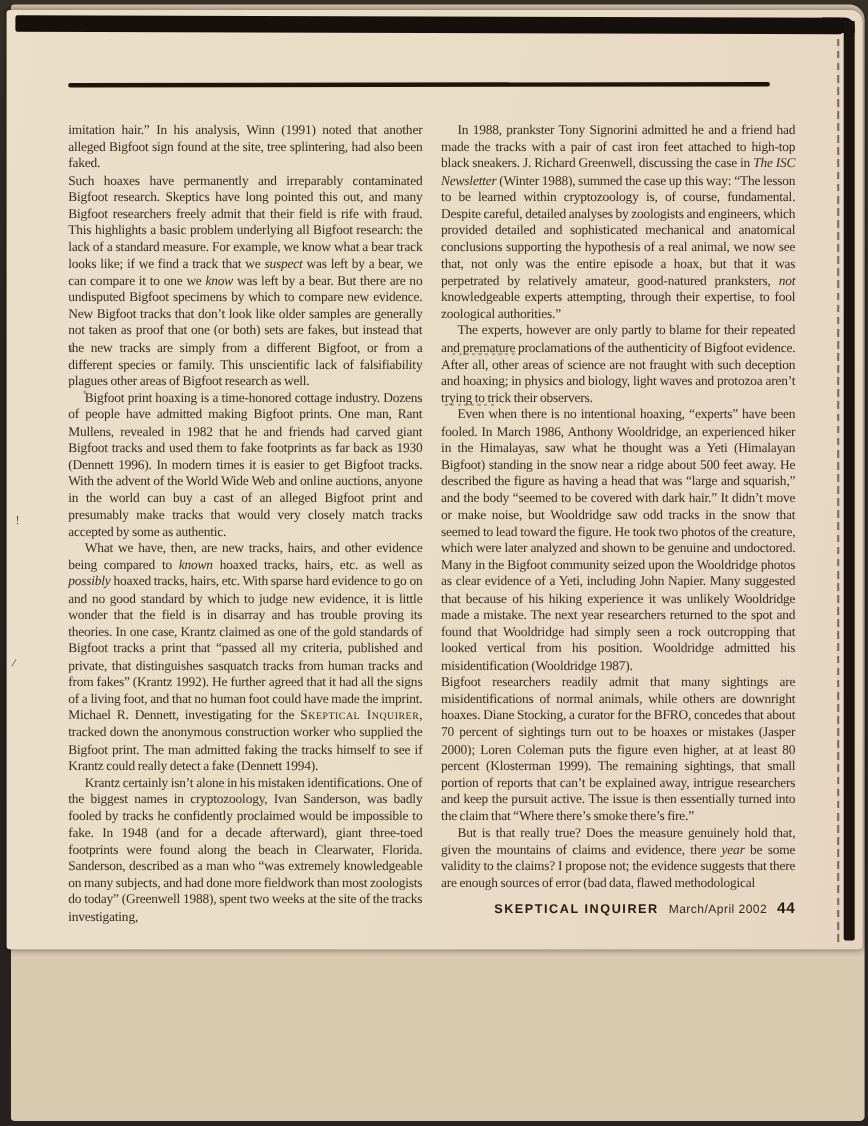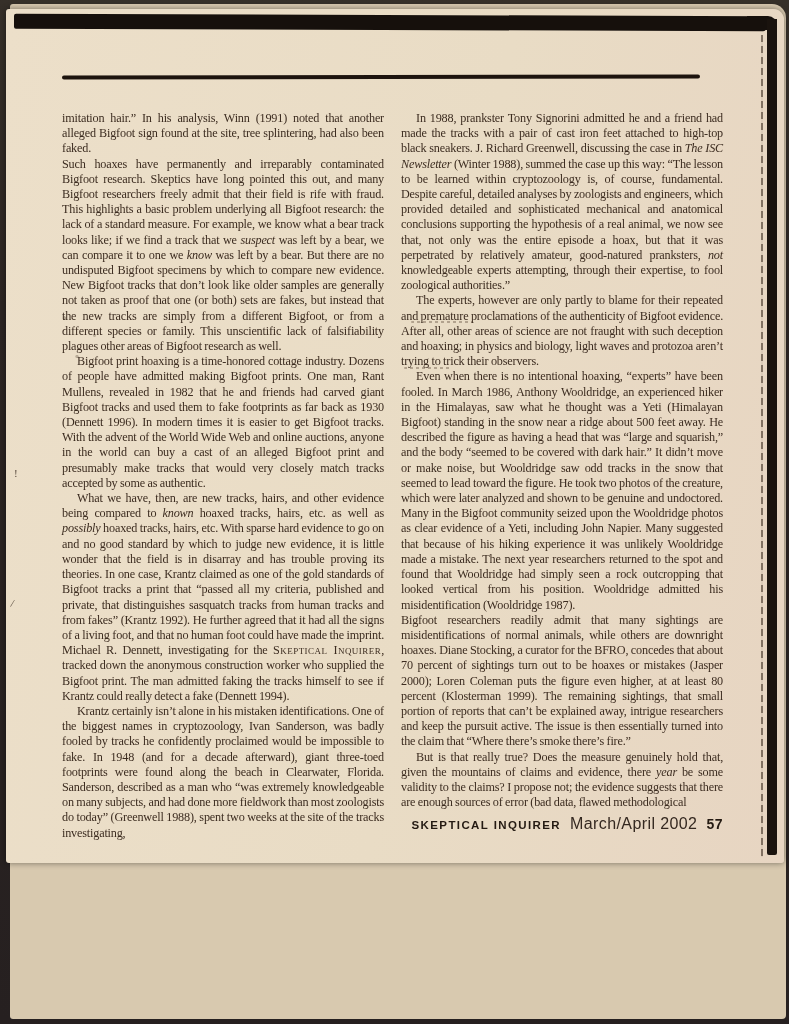--- a/index.html
+++ b/index.html
@@ -14,21 +14,21 @@
   .rule{position:absolute;left:56px;top:66px;width:638px;height:4px;background:#1d140e;border-radius:2px;transform:rotate(-0.08deg);}
   .content{position:absolute;left:56px;top:102px;width:662px;display:flex;gap:17px;}
   .col{width:322px;flex:0 0 322px;}
   .col p{margin:0;text-align:justify;font-size:12.2px;line-height:15.2px;color:#3c2c20;letter-spacing:-0.18px;word-spacing:-0.4px;}
   .col p.ind{text-indent:15px;}
   .h2{font-family:"Liberation Sans",sans-serif;font-weight:700;font-size:14.6px;line-height:18px;color:#33251a;margin:9px 0 5px;letter-spacing:-0.1px;}
   .it{font-style:italic;}
   .sc{font-variant:small-caps;letter-spacing:.45px;}
   .footer{position:absolute;right:61px;bottom:30px;font-family:"Liberation Sans",sans-serif;color:#241a12;display:flex;align-items:baseline;gap:9px;white-space:nowrap;}
   .footer .journal{font-weight:700;font-size:11.5px;letter-spacing:1.4px;}
-  .footer .issue{font-size:16px;letter-spacing:.4px;color:#342820;}
+  .footer .issue{font-size:11px;letter-spacing:.4px;color:#342820;}
   .footer .pagenum{font-weight:700;font-size:14px;letter-spacing:.5px;}
   .mark{position:absolute;color:rgba(50,35,25,.8);font-size:11px;}
   .speckles{position:absolute;left:50px;top:295px;width:70px;height:70px;background:
     radial-gradient(circle at 12% 20%,rgba(70,55,40,.35) 0 1.5px,transparent 2px),
     radial-gradient(circle at 55% 45%,rgba(70,55,40,.28) 0 1px,transparent 2px),
     radial-gradient(circle at 30% 75%,rgba(70,55,40,.3) 0 1.3px,transparent 2px);}
   .smudge{position:absolute;height:2px;background:repeating-linear-gradient(to right,rgba(75,55,40,.35) 0 3px,transparent 3px 6px);border-radius:1px;}
 </style>
 </head>
 <body>
@@ -57,21 +57,21 @@
           <p class="ind"><span>The experts, however are only partly to blame for their repeated and premature proclamations of the authenticity of Bigfoot evidence. After all, other areas of science are not fraught with such deception and hoaxing; in physics and biology, light waves and protozoa aren’t trying to trick their observers.</span></p>
           <p class="ind"><span>Even when there is no intentional hoaxing, “experts” have been fooled. In March 1986, Anthony Wooldridge, an experienced hiker in the Himalayas, saw what he thought was a Yeti (Himalayan Bigfoot) standing in the snow near a ridge about 500 feet away. He described the figure as having a head that was “large and squarish,” and the body “seemed to be covered with dark hair.” It didn’t move or make noise, but Wooldridge saw odd tracks in the snow that seemed to lead toward the figure. He took two photos of the creature, which were later analyzed and shown to be genuine and undoctored. Many in the Bigfoot community seized upon the Wooldridge photos as clear evidence of a Yeti, including John Napier. Many suggested that because of his hiking experience it was unlikely Wooldridge made a mistake. The next year researchers returned to the spot and found that Wooldridge had simply seen a rock outcropping that looked vertical from his position. Wooldridge admitted his misidentification (Wooldridge 1987).</span></p>
           <p><span>Bigfoot researchers readily admit that many sightings are misidentifications of normal animals, while others are downright hoaxes. Diane Stocking, a curator for the BFRO, concedes that about 70 percent of sightings turn out to be hoaxes or mistakes (Jasper 2000); Loren Coleman puts the figure even higher, at at least 80 percent (Klosterman 1999). The remaining sightings, that small portion of reports that can’t be explained away, intrigue researchers and keep the pursuit active. The issue is then essentially turned into the claim that “Where there’s smoke there’s fire.”</span></p>
           <p class="ind"><span>But is that really true? Does the measure genuinely hold that, given the mountains of claims and evidence, there </span><span class="it">year</span><span> be some validity to the claims? I propose not; the evidence suggests that there are enough sources of error (bad data, flawed methodological</span></p>
         </div>
     </div>
 
     <div class="footer">
       <span class="journal">SKEPTICAL INQUIRER</span>
       <span class="issue">March/April 2002</span>
-      <span class="pagenum">57</span>
+      <span class="pagenum">44</span>
     </div>
 
     <span class="mark" style="left:8px;top:458px;">!</span>
     <span class="mark" style="left:5px;top:588px;transform:rotate(12deg);">/</span>
     <div class="speckles"></div>
     <div class="smudge" style="left:405px;top:312px;width:62px;"></div>
     <div class="smudge" style="left:398px;top:358px;width:46px;"></div>
   </div>
 </div>
 

